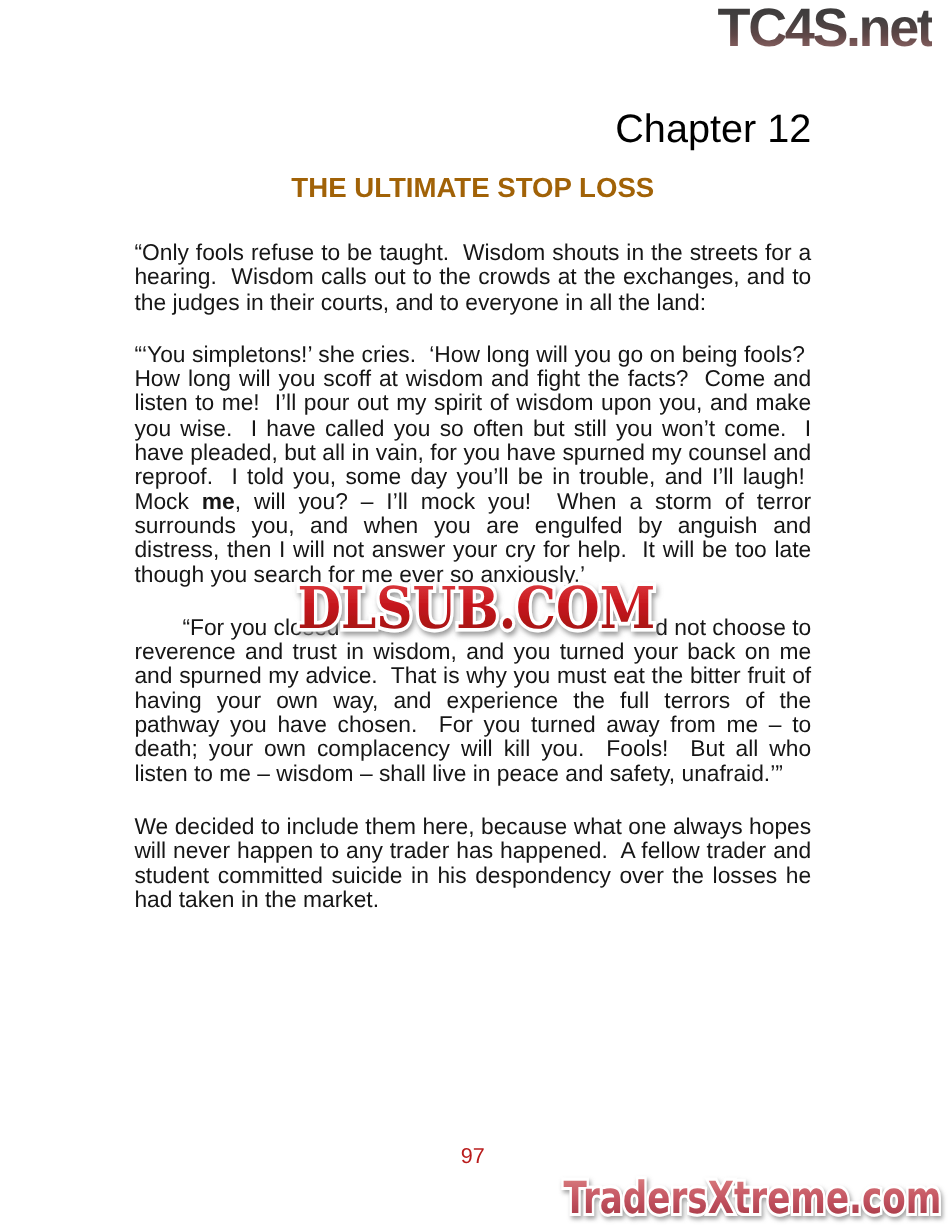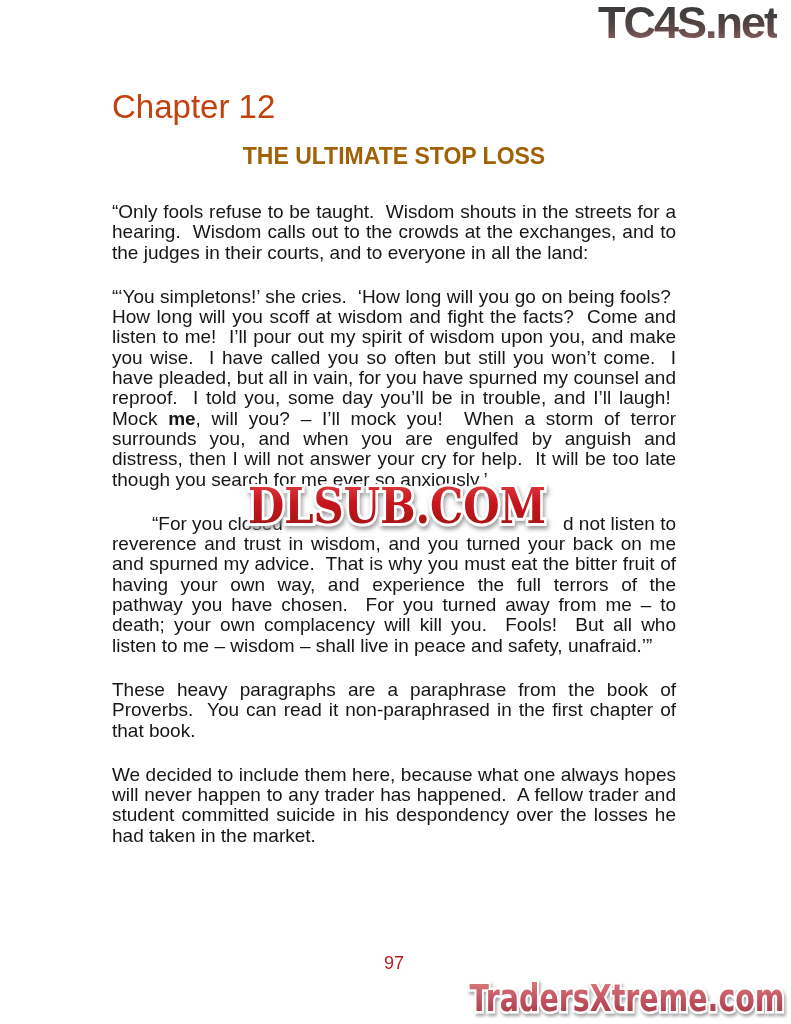--- a/index.html
+++ b/index.html
@@ -11,21 +11,21 @@
 
   
   .tc4s{
     position:absolute;top:-3px;right:14px;
     font-size:45px;font-weight:700;letter-spacing:-2px;line-height:52px;
     background:linear-gradient(180deg,#3a3a3a 12%,#454040 38%,#5e4747 62%,#8a6262 85%,#a07878 100%);
     -webkit-background-clip:text;background-clip:text;color:transparent;
   }
 
   .content{position:absolute;left:112px;top:0;width:564px;}
-  .chapter{margin:88px 0 0;font-size:33px;font-weight:400;text-align:left;line-height:38px;color:#c2410c;}
+  .chapter{margin:88px 0 0;font-size:33px;font-weight:400;text-align:right;line-height:38px;color:#000000;}
   .subtitle{margin:17px 0 0;font-size:23px;font-weight:700;text-align:center;line-height:27px;color:#a16207;}
 
   .para{margin:0 0 24px;font-size:19px;line-height:20.3px;text-align:justify;color:#161616;}
   .para.first{margin-top:32px;}
   .para b{font-weight:700;}
 
   
   .p3line{display:flex;justify-content:space-between;height:20.3px;white-space:nowrap;margin-left:40px;}
 
   .pagenum{position:absolute;top:953px;left:112px;width:564px;text-align:center;font-size:18px;color:#b91c1c;}
@@ -44,26 +44,25 @@
     <h1 class="chapter">Chapter 12</h1>
     <h2 class="subtitle">THE ULTIMATE STOP LOSS</h2>
 
     <p class="para first">“Only fools refuse to be taught.&nbsp; Wisdom shouts in the streets for a hearing.&nbsp; Wisdom calls out to the crowds at the exchanges, and to the judges in their courts, and to everyone in all the land:</p>
 
     <p class="para"><span>“‘You simpletons!’ she cries.&nbsp; ‘How long will you go on being fools?&nbsp; How long will you scoff at wisdom and fight the facts?&nbsp; Come and listen to me!&nbsp; I’ll pour out my spirit of wisdom upon you, and make you wise.&nbsp; I have called you so often but still you won’t come.&nbsp; I have pleaded, but all in vain, for you have spurned my counsel and reproof.&nbsp; I told you, some day you’ll be in trouble, and I’ll laugh!&nbsp; Mock </span><b>me</b><span>, will you? – I’ll mock you!&nbsp; When a storm of terror surrounds you, and when you are engulfed by anguish and distress, then I will not answer your cry for help.&nbsp; It will be too late though you search for me ever so anxiously.’</span></p>
 
     <div class="para">
       <div class="p3line">
           <span>“For  you  closed</span>
-          <span>d  not  listen  to</span>
+          <span>d  not  choose  to</span>
         </div>
       <div>reverence and trust in wisdom, and you turned your back on me and spurned my advice.&nbsp; That is why you must eat the bitter fruit of having your own way, and experience the full terrors of the pathway you have chosen.&nbsp; For you turned away from me – to death; your own complacency will kill you.&nbsp; Fools!&nbsp; But all who listen to me – wisdom – shall live in peace and safety, unafraid.’”</div>
     </div>
 
-    <p class="para">These heavy paragraphs are a paraphrase from the book of Proverbs.&nbsp; You can read it non-paraphrased in the first chapter of that book.</p>
     <p class="para">We decided to include them here, because what one always hopes will never happen to any trader has happened.&nbsp; A fellow trader and student committed suicide in his despondency over the losses he had taken in the market.</p>
   </div>
 
   <div class="wm">
     <svg width="320" height="60">
       <defs>
         <linearGradient id="wmg" x1="0" y1="0" x2="0" y2="1">
           <stop offset="0" stop-color="#e24348"></stop>
           <stop offset="0.45" stop-color="#c6161c"></stop>
           <stop offset="1" stop-color="#991013"></stop>

